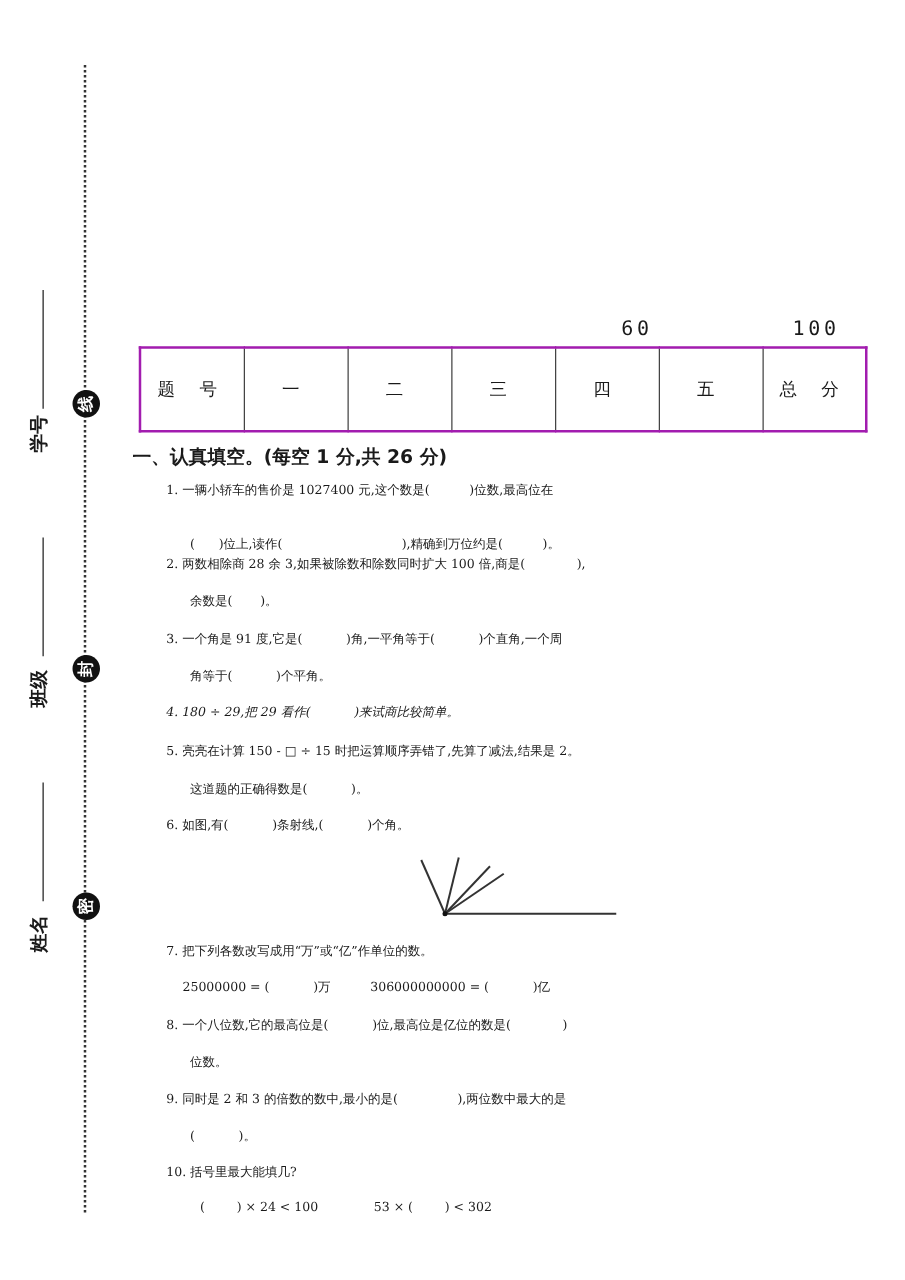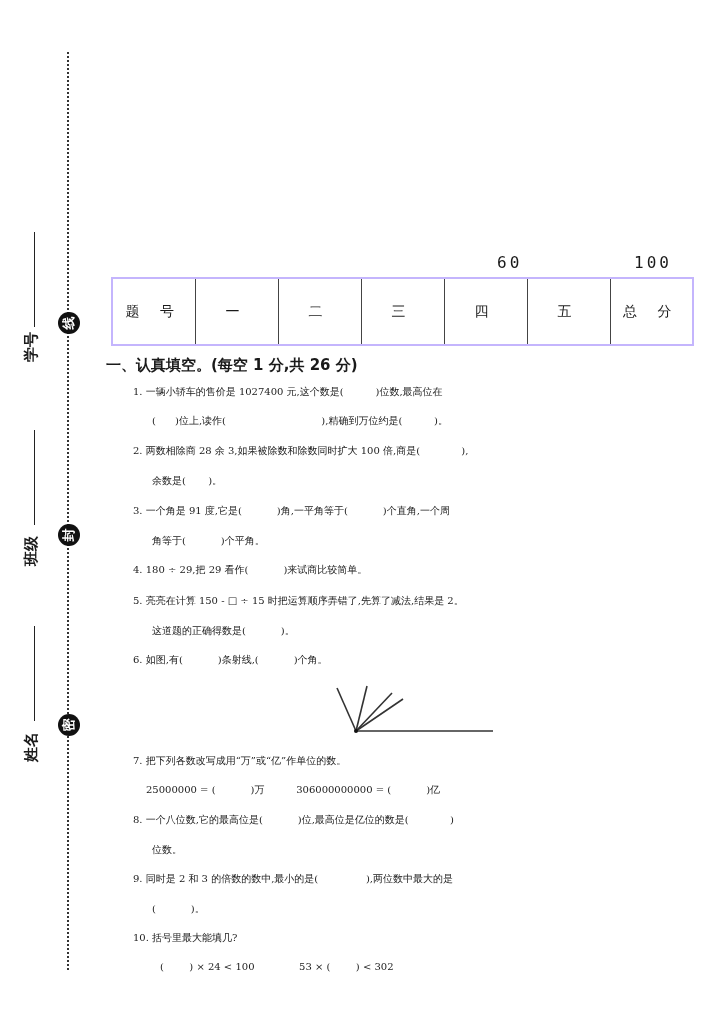--- a/index.html
+++ b/index.html
@@ -13,21 +13,21 @@
           display: flex; align-items: center; justify-content: center;
           transform: rotate(-90deg); font-family: "DejaVu Sans", sans-serif; }
   .field-label { position: absolute; left: 22px; font-size: 15px; font-weight: bold;
                  transform: rotate(-90deg); transform-origin: left top; white-space: nowrap;
                  font-family: "DejaVu Sans", sans-serif; }
   .field-line { position: absolute; left: 34px; width: 0; border-left: 1.5px solid #222; }
   
   .score-top { position: absolute; top: 253px; font-size: 16px; letter-spacing: 3px;
                font-family: "DejaVu Sans Mono", monospace; }
   table.score { position: absolute; left: 111px; top: 277px; width: 583px; height: 69px;
-                border-collapse: collapse; border: 2px solid #c4b5fd; table-layout: fixed; }
+                border-collapse: collapse; border: 2px solid #a21caf; table-layout: fixed; font-family: Liberation Serif, serif; }
   table.score td { border: 1px solid #444; text-align: center; font-size: 14px; letter-spacing: 8px;
                    padding: 0; height: 33px; }
   
   .section-title { position: absolute; left: 106px; top: 356px; font-size: 15px; font-weight: bold;
                    font-family: "DejaVu Sans", sans-serif; }
   .line { position: absolute; font-size: 10px; white-space: pre; }
   .figure { position: absolute; left: 330px; top: 680px; }
 </style>
 </head>
 <body>
@@ -59,29 +59,29 @@
     <td>四</td>
     <td>五</td>
     <td>总 分</td>
   </tr>
 </tbody>
   </table>
 
 <div class="section-title">一、认真填空。(每空 1 分,共 26 分)</div>
 
 <div class="line" style="left:133px;top:385px;">1. 一辆小轿车的售价是 1027400 元,这个数是(          )位数,最高位在</div>
-<div class="line" style="left:152px;top:414px;">(      )位上,读作(                              ),精确到万位约是(          )。</div>
+<div class="line" style="left:152px;top:428px;">(      )位上,读作(                              ),精确到万位约是(          )。</div>
 
 <div class="line" style="left:133px;top:444px;">2. 两数相除商 28 余 3,如果被除数和除数同时扩大 100 倍,商是(             ),</div>
 <div class="line" style="left:152px;top:474px;">余数是(       )。</div>
 
 <div class="line" style="left:133px;top:504px;">3. 一个角是 91 度,它是(           )角,一平角等于(           )个直角,一个周</div>
 <div class="line" style="left:152px;top:534px;">角等于(           )个平角。</div>
 
-<div class="line" style="left:133px;top:563px;">4. 180 ÷ 29,把 29 看作(           )来试商比较简单。</div>
+<div class="line" style="left:133px;top:563px;font-style:italic;">4. 180 ÷ 29,把 29 看作(           )来试商比较简单。</div>
 
 <div class="line" style="left:133px;top:594px;">5. 亮亮在计算 150 - □ ÷ 15 时把运算顺序弄错了,先算了减法,结果是 2。</div>
 <div class="line" style="left:152px;top:624px;">这道题的正确得数是(           )。</div>
 
 <div class="line" style="left:133px;top:653px;">6. 如图,有(           )条射线,(           )个角。</div>
 
 <svg class="figure" width="170" height="55" viewBox="0 0 170 55">
   <g stroke="#333" stroke-width="1.6" fill="none">
     <line x1="26" y1="51" x2="163" y2="51"></line>
     <line x1="26" y1="51" x2="7" y2="8"></line>

